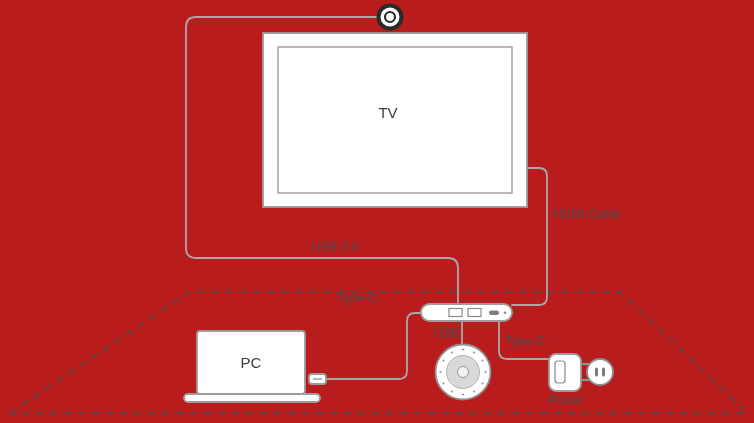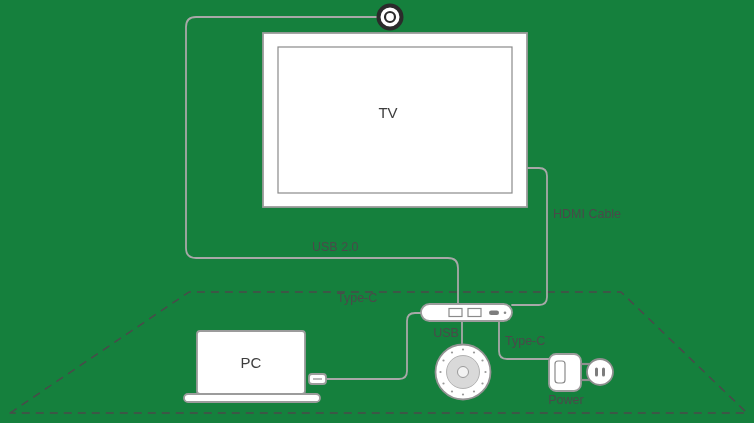--- a/index.html
+++ b/index.html
@@ -1,16 +1,16 @@
 <!DOCTYPE html>
 <html><head>
 <meta charset="utf-8">
 <style>
   html,body{margin:0;padding:0;background:#ffffff;}
-  .stage{position:relative;width:754px;height:423px;background:#15803d;overflow:hidden;
+  .stage{position:relative;width:754px;height:423px;background:#b91c1c;overflow:hidden;
          font-family:"Liberation Sans",sans-serif;}
   svg{display:block;}
   text{font-family:"Liberation Sans",sans-serif;fill:#4a4a4a;font-size:12.5px;}
   text.big{font-size:15px;fill:#3d3d3d;}
   .cable{fill:none;stroke:#a8a8a8;stroke-width:1.8;stroke-linecap:round;}
   .outline{fill:#ffffff;stroke:#9c9c9c;stroke-width:1.8;}
   .thin{fill:none;stroke:#8a8a8a;stroke-width:1.2;}
   .dash{fill:none;stroke:#4a4a4a;stroke-width:1.5;stroke-dasharray:8 6;stroke-linejoin:round;}
 </style>
 </head>

